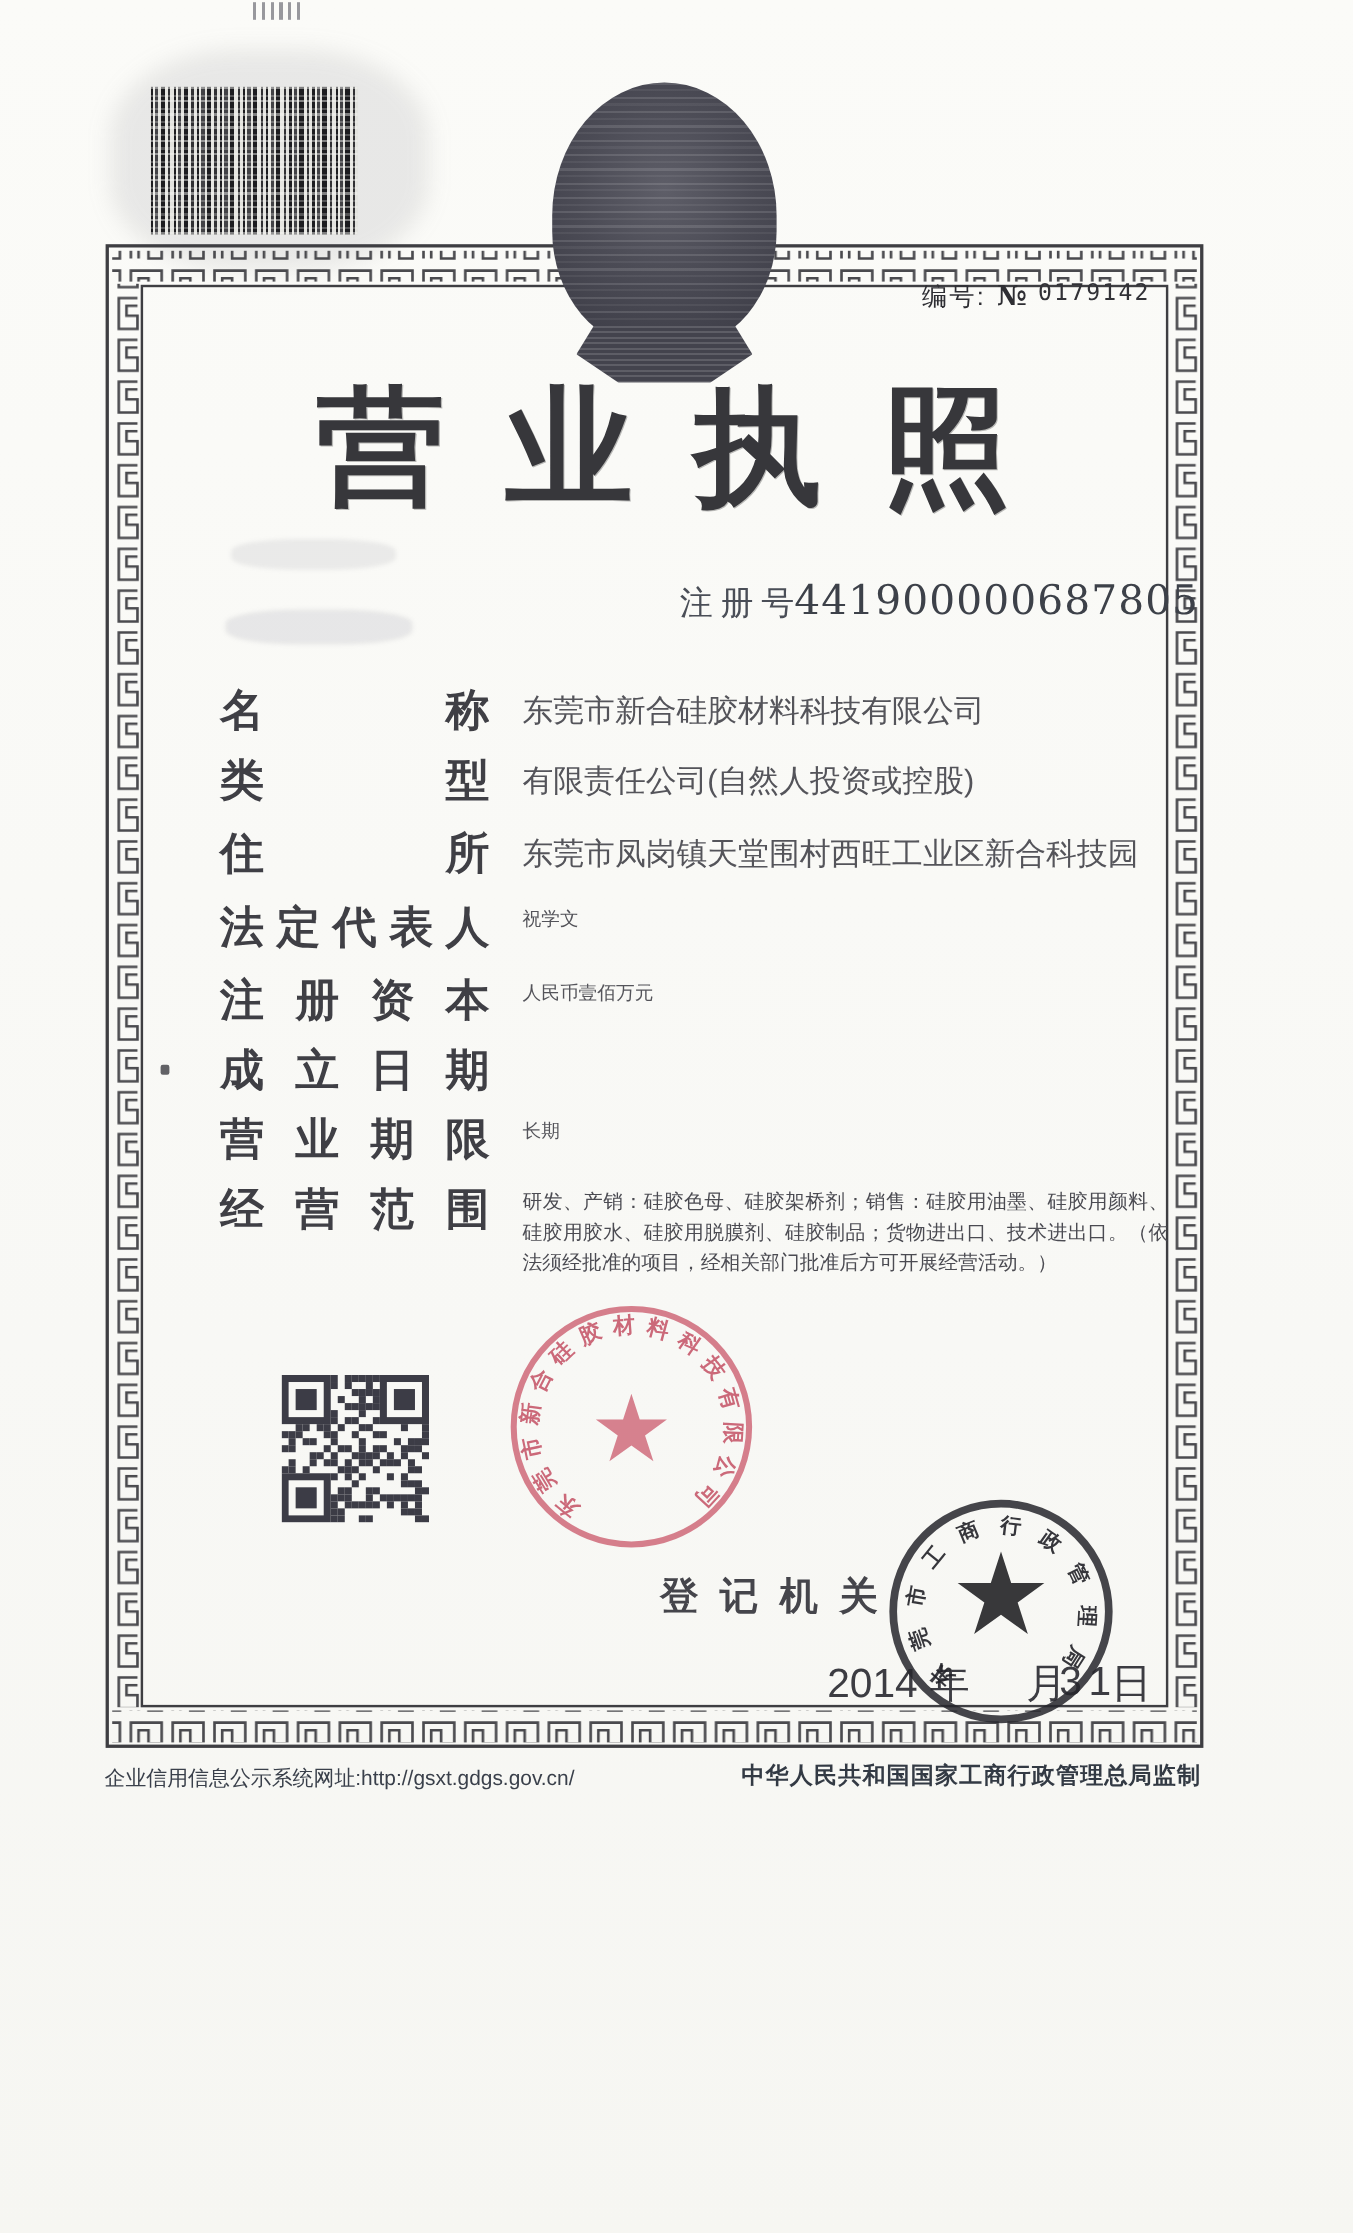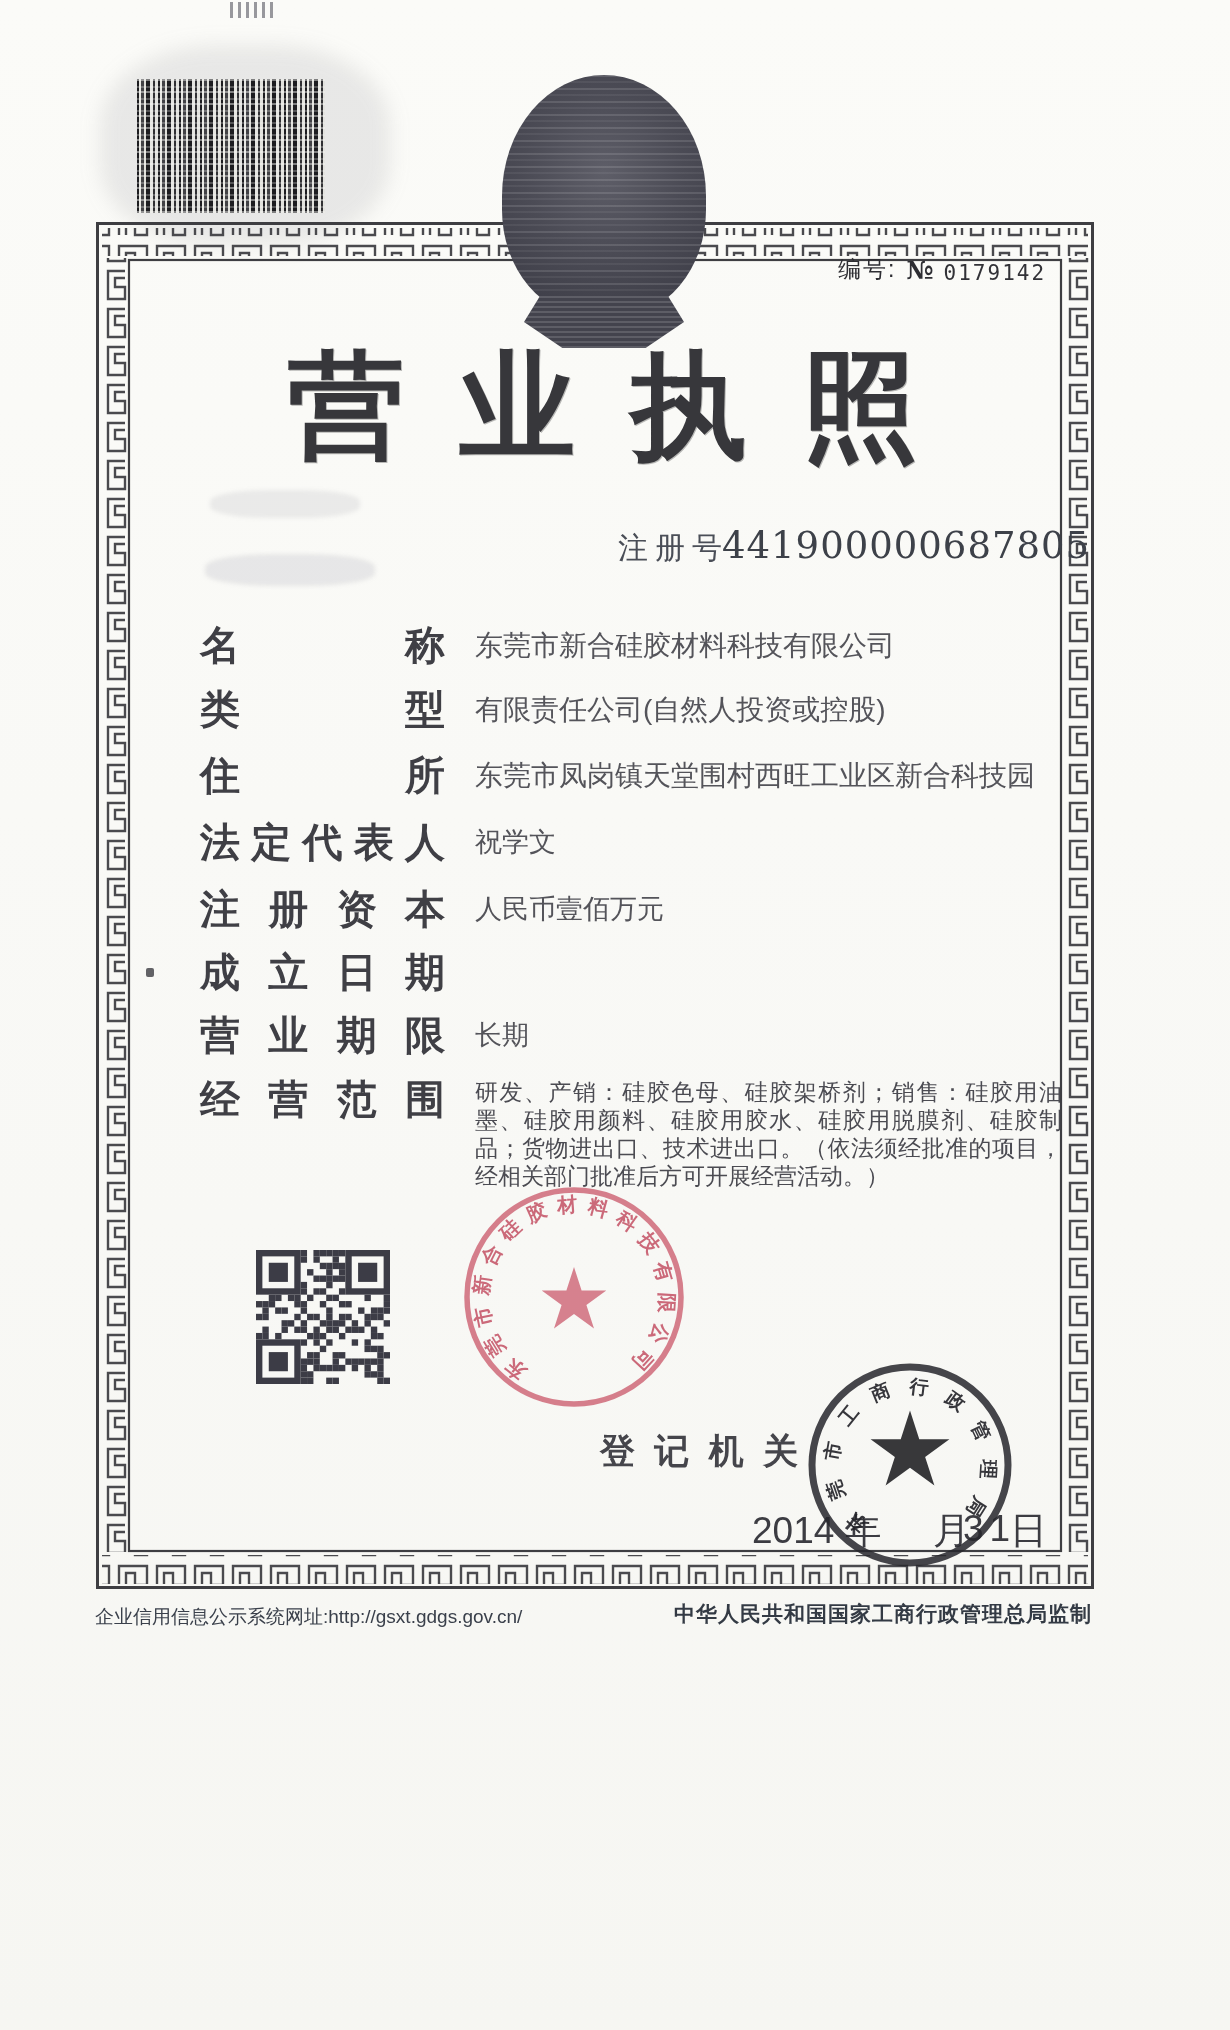--- a/index.html
+++ b/index.html
@@ -34,42 +34,42 @@
     background:repeating-linear-gradient(180deg,
       rgba(255,255,255,.12) 0 2px, transparent 2px 6px,
       rgba(255,255,255,.06) 6px 8px, transparent 8px 13px)}
   .emblem-base{left:524px;top:296px;width:160px;height:52px;background:#43434d;
     clip-path:polygon(10% 0,90% 0,100% 50%,76% 100%,24% 100%,0 50%)}
   .emblem-base::before{content:"";position:absolute;inset:0;
     background:repeating-linear-gradient(180deg,
       rgba(255,255,255,.14) 0 2px, transparent 2px 5px)}
 
   
-  .serial{left:838px;top:254px;display:flex;align-items:flex-end;gap:10px;color:#2e2e33}
+  .serial{left:838px;top:254px;display:flex;align-items:flex-start;gap:10px;color:#2e2e33}
   .serial .lbl{font-size:23px;letter-spacing:2px}
   .serial .sym{font-family:"DejaVu Serif",serif;font-weight:bold;font-size:25px}
   .serial .num{font-family:"DejaVu Sans Mono",monospace;font-size:21px;letter-spacing:2px;color:#323237}
 
   
   .title{left:288px;top:348px;width:630px;display:flex;justify-content:space-between;
     font-size:116px;font-weight:800;color:#37373b;line-height:1;
     text-shadow:1px 1px 0 rgba(60,60,60,.35)}
 
   
   .regline{left:618px;top:524px;display:flex;align-items:baseline}
   .reg-label{display:flex;justify-content:space-between;width:104px;font-size:30px;color:#4a4e57}
   .reg-num{font-family:"DejaVu Serif",serif;font-size:37px;color:#3d4149;letter-spacing:1px}
 
   
   .row{left:200px;width:862px;display:flex}
   .flabel{display:flex;justify-content:space-between;width:245px;
     font-size:40px;font-weight:600;color:#3f3f45;flex:none}
   .fvalue{margin-left:30px;padding-top:9px;font-size:28px;color:#54545a;white-space:nowrap}
-  .fvalue.small{font-size:27px}
-  .fvalue.scope{white-space:normal;width:588px;font-size:23px;line-height:28px;
+  .fvalue.small{font-size:17px}
+  .fvalue.scope{white-space:normal;width:588px;font-size:18px;line-height:28px;
     text-align:justify;color:#4b4b52;padding-top:6px}
 
   
   .registry{left:600px;top:1428px;width:198px;display:flex;justify-content:space-between;
     font-size:35px;font-weight:600;color:#45454b}
   .date-tok{font-size:37px;color:#3c3c42}
 
   
   .footer-left{left:95px;top:1604px;font-size:19px;color:#3a404b}
   .footer-right{left:674px;top:1600px;font-size:21px;font-weight:600;letter-spacing:1px;color:#333a44}

